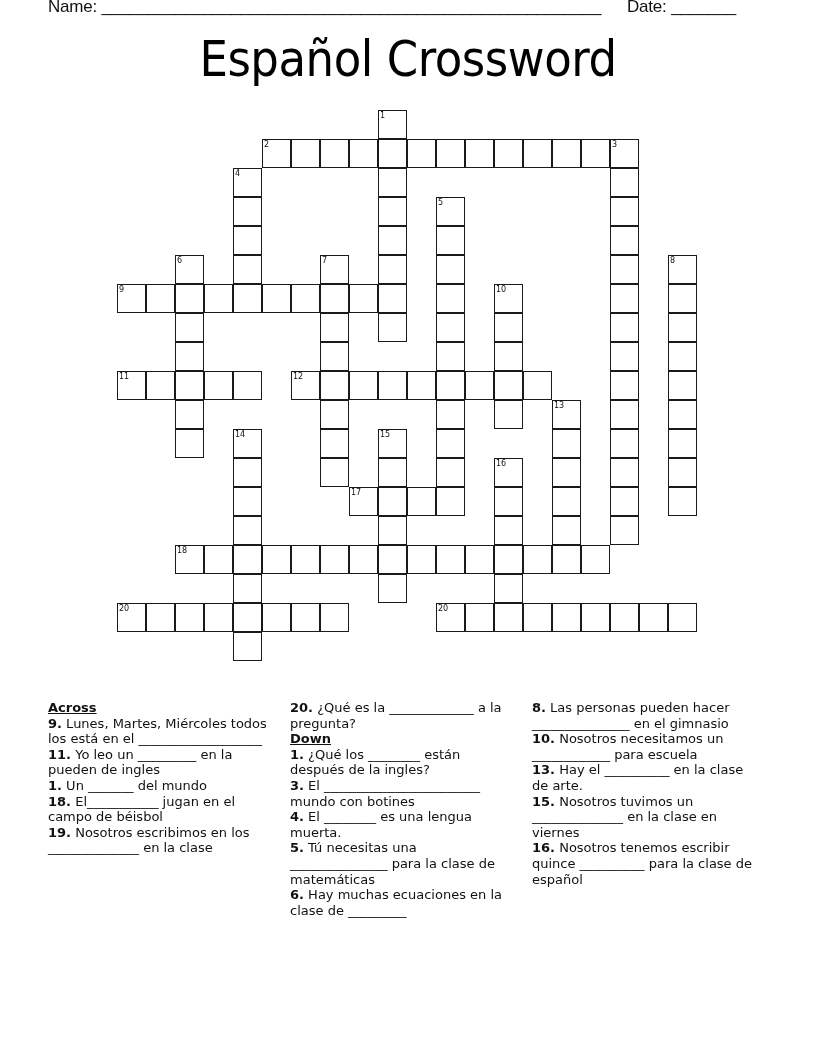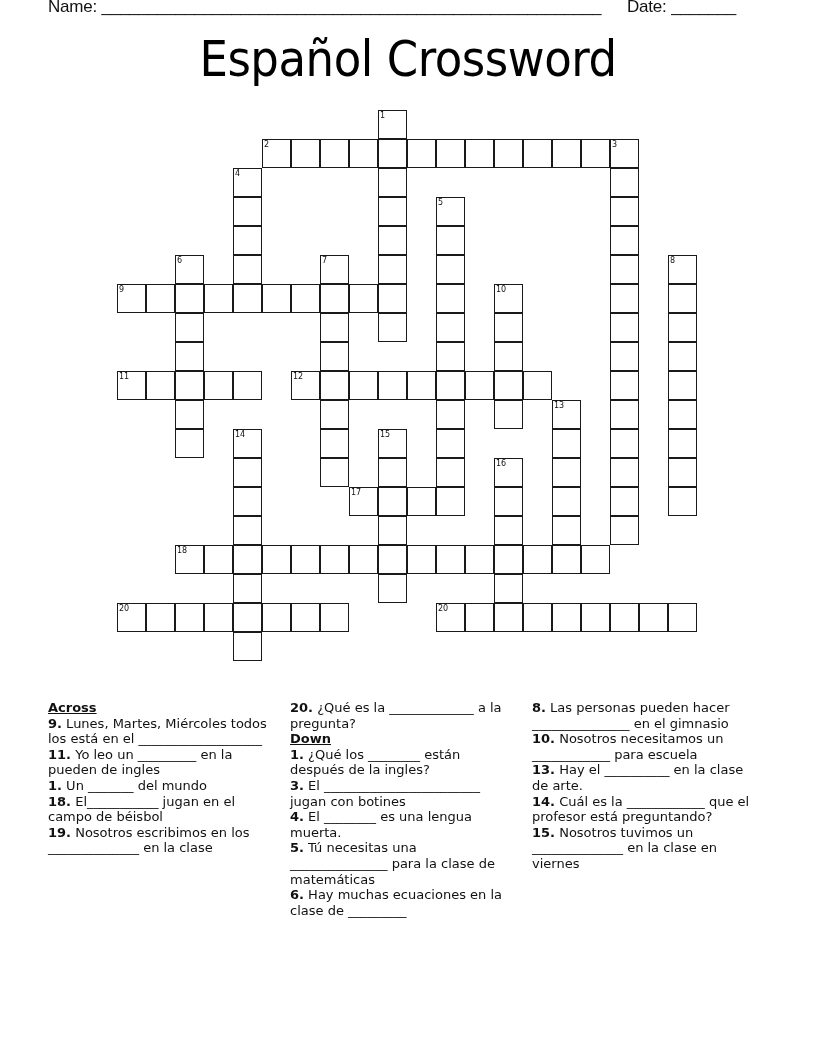--- a/index.html
+++ b/index.html
@@ -224,25 +224,25 @@
   <span class="clue"><b>11.</b><span> Yo leo un _________ en la pueden de ingles</span></span>
   <span class="clue"><b>1.</b><span> Un _______ del mundo</span></span>
   <span class="clue"><b>18.</b><span> El___________ jugan en el campo de béisbol</span></span>
   <span class="clue"><b>19.</b><span> Nosotros escribimos en los ______________ en la clase</span></span>
 </div>
 
 <div class="clues col2">
   <span class="clue"><b>20.</b><span> ¿Qué es la _____________ a la pregunta?</span></span>
   <span class="sec">Down</span>
   <span class="clue"><b>1.</b><span> ¿Qué los ________ están después de la ingles?</span></span>
-  <span class="clue"><b>3.</b><span> El ________________________ jugan con botines</span></span>
+  <span class="clue"><b>3.</b><span> El ________________________ mundo con botines</span></span>
   <span class="clue"><b>4.</b><span> El ________ es una lengua muerta.</span></span>
   <span class="clue"><b>5.</b><span> Tú necesitas una _______________ para la clase de matemáticas</span></span>
   <span class="clue"><b>6.</b><span> Hay muchas ecuaciones en la clase de _________</span></span>
 </div>
 
 <div class="clues col3">
   <span class="clue"><b>8.</b><span> Las personas pueden hacer _______________ en el gimnasio</span></span>
   <span class="clue"><b>10.</b><span> Nosotros necesitamos un ____________ para escuela</span></span>
   <span class="clue"><b>13.</b><span> Hay el __________ en la clase de arte.</span></span>
-  <span class="clue"><b>14.</b><span> Cuál es la ____________ que el profesor está preguntando?</span></span>
   <span class="clue"><b>15.</b><span> Nosotros tuvimos un ______________ en la clase en viernes</span></span>
+  <span class="clue"><b>16.</b><span> Nosotros tenemos escribir quince __________ para la clase de español</span></span>
 </div>
 
 </body></html>

